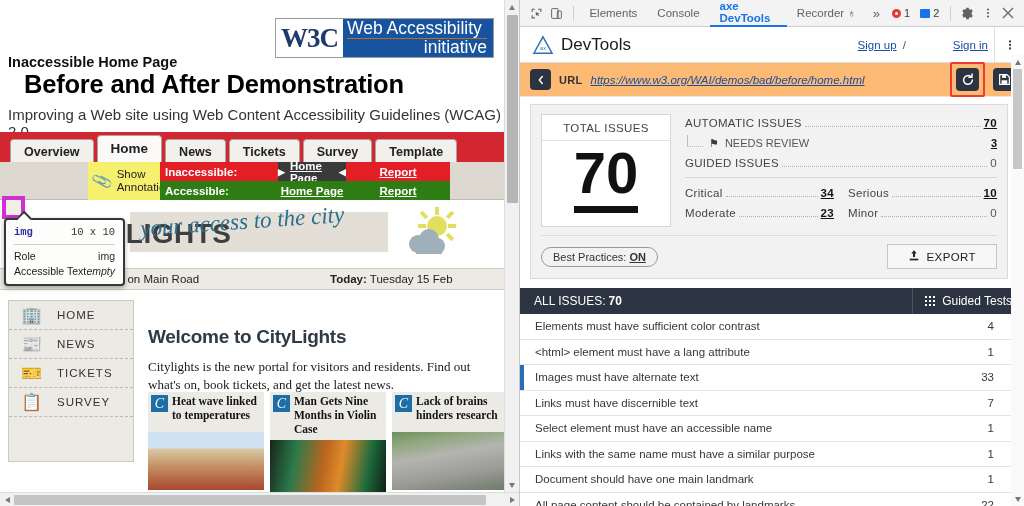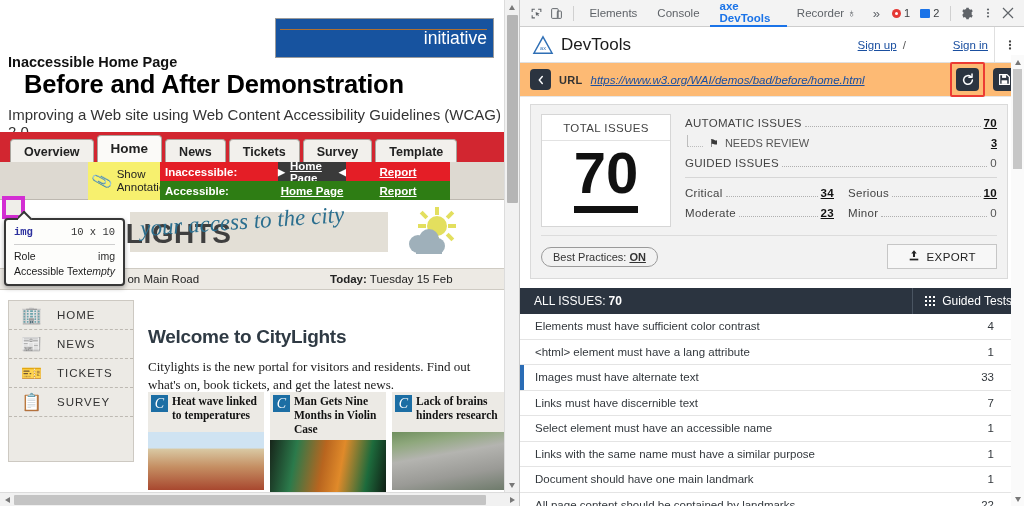--- a/index.html
+++ b/index.html
@@ -330,21 +330,23 @@
                       background: #c7c7c7; }
 </style>
 </head>
 <body>
 
 <div id="root">
 
   <div id="page-pane">
 
     <div class="w3c-logo">
+      <div class="w3c-mark">W3C</div>
       <div class="wai-block">
+        <div class="wai-l1">Web Accessibility</div>
         <div class="wai-l2">initiative</div>
       </div>
     </div>
 
     <div class="pg-kicker">Inaccessible Home Page</div>
     <div class="pg-title">Before and After Demonstration</div>
     <div class="pg-sub">Improving a Web site using Web Content Accessibility Guidelines (WCAG) 2.0</div>
 
     <div class="tabstrip">
       <div class="tabs-row">

